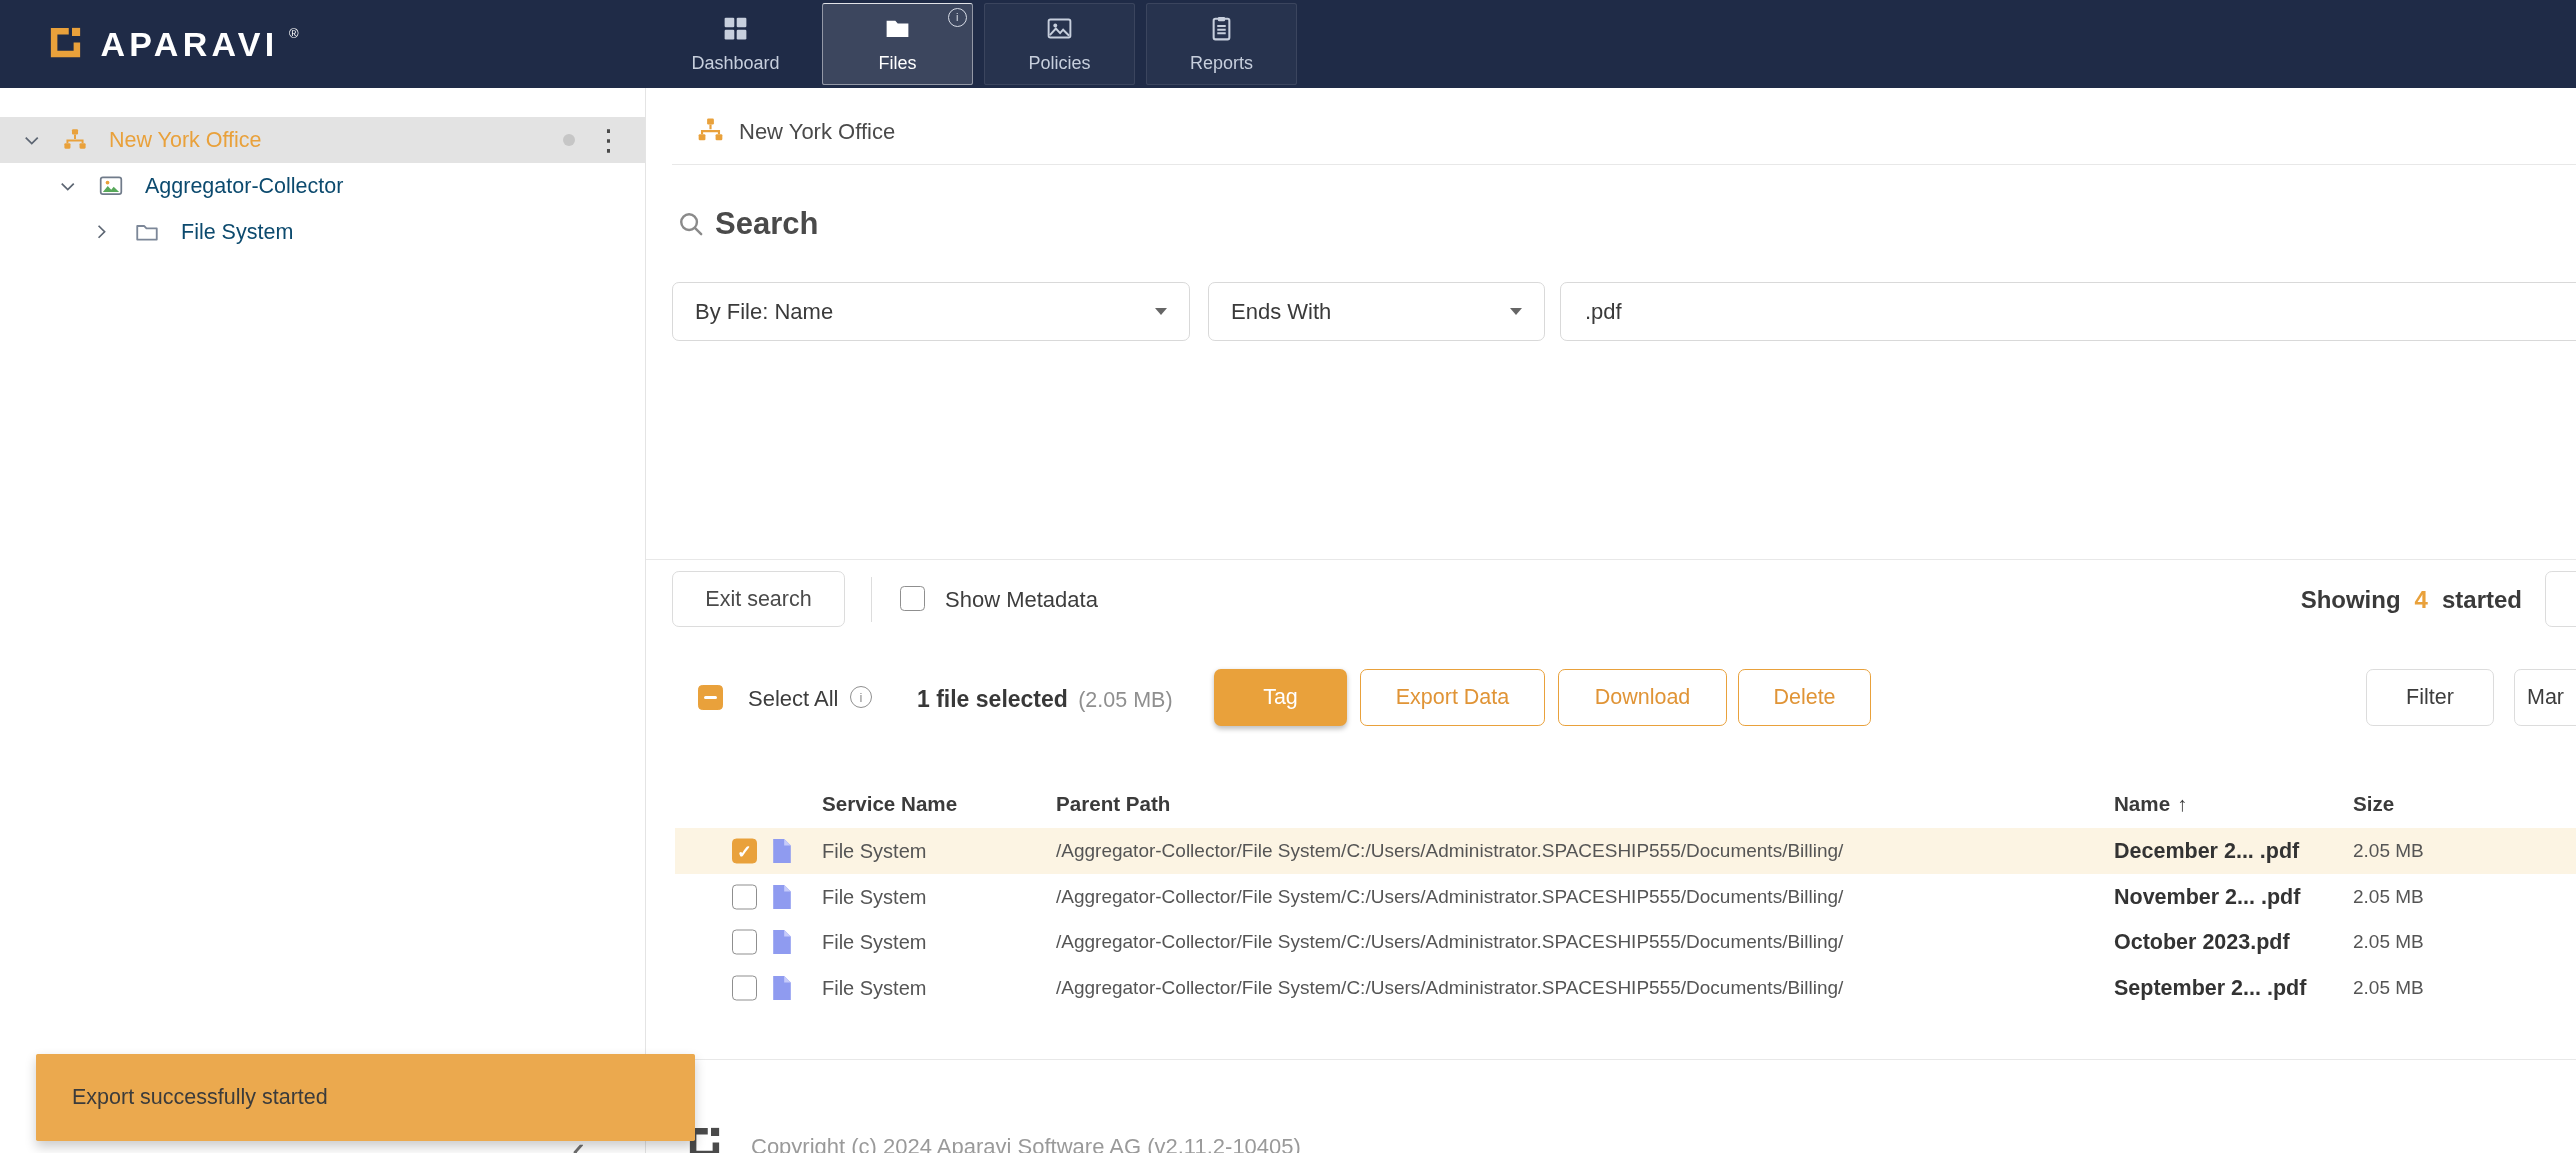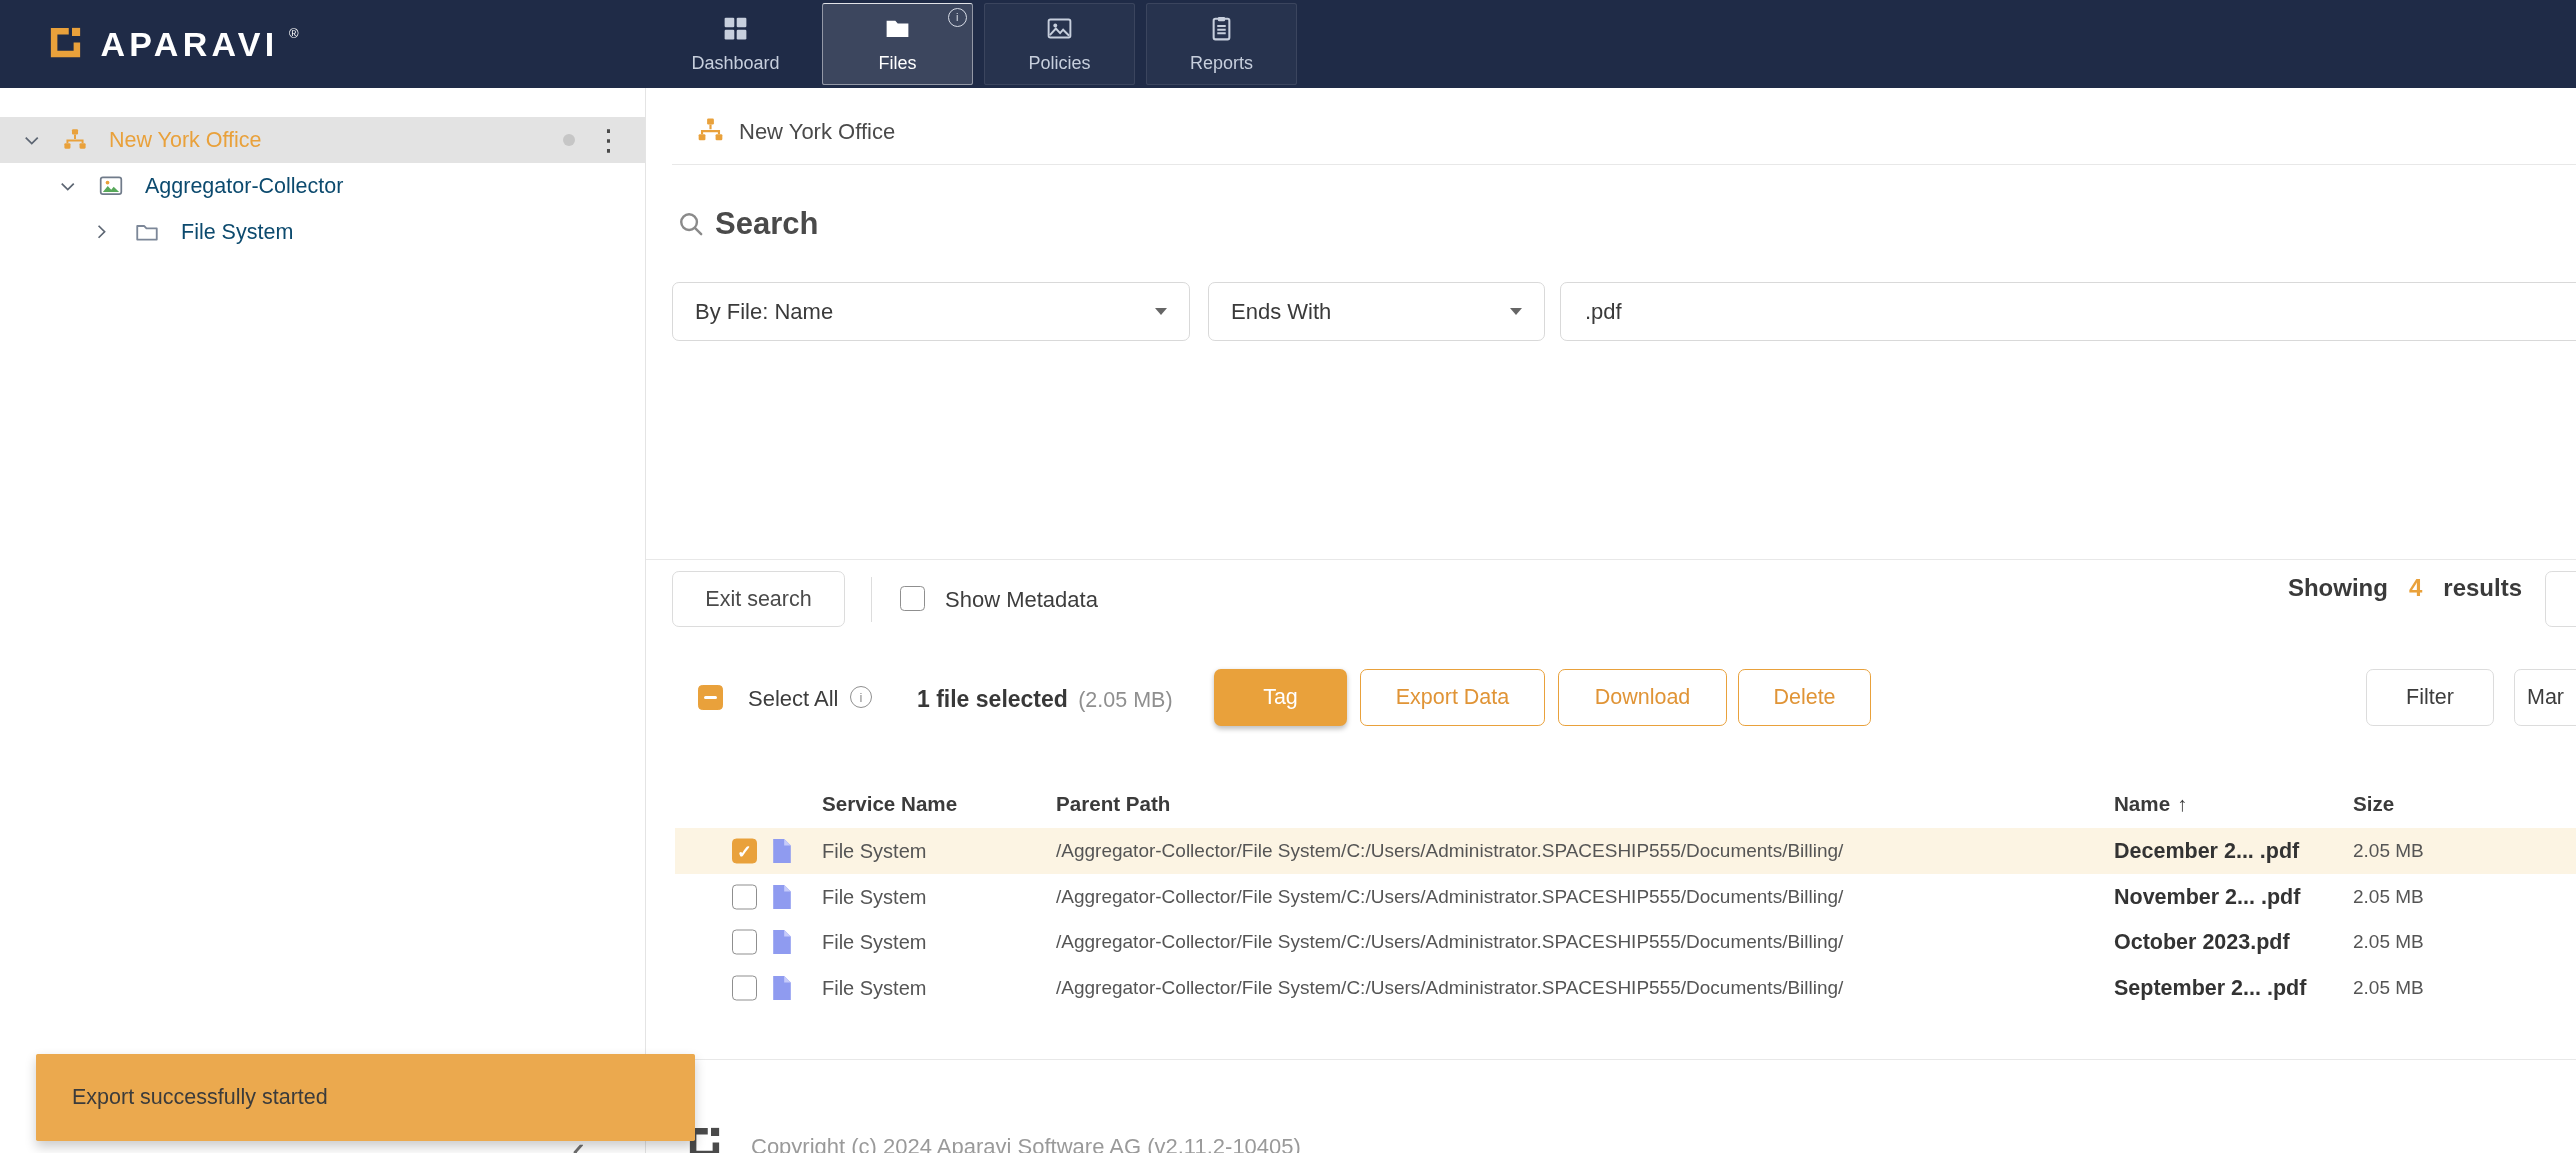--- a/index.html
+++ b/index.html
@@ -79,22 +79,22 @@
   .checkbox {
     width:25px; height:25px; box-sizing:border-box; border:1.7px solid #8f8f8f; border-radius:4.3px;
     background:#fff; cursor:pointer; display:flex; align-items:center; justify-content:center;
   }
   .checkbox.checked { background:#E9A13B; border-color:#E9A13B; }
   .checkbox.checked::after { content:"\2713"; color:#fff; font-size:18px; font-weight:bold; }
   .checkbox.indeterminate { background:#E9A13B; border-color:#E9A13B; }
   .checkbox.indeterminate::after { content:""; width:13px; height:3.4px; background:#fff; border-radius:1.7px; }
   .meta-checkbox { position:absolute; left:254px; top:498px; }
   .meta-label { position:absolute; left:299px; top:499px; font-size:22px; color:#3d3d3d; }
-  .showing { position:absolute; right:54px; top:486px; font-size:24px; font-weight:bold; color:#3a3a3a;
-             display:flex; gap:21px; white-space:nowrap; }
+  .showing { position:absolute; right:54px; top:498px; font-size:24px; font-weight:bold; color:#3a3a3a;
+             display:flex; gap:14px; white-space:nowrap; }
   .showing .count { color:#E9A13B; }
   .cut-btn { position:absolute; left:1899px; top:483px; width:120px; height:56px; box-sizing:border-box;
              background:#fff; border:0.9px solid #dcdcdc; border-radius:6.9px; }
   .selectall-checkbox { position:absolute; left:52px; top:597px; }
   .selectall-label { position:absolute; left:102px; top:598px; font-size:22px; color:#3d3d3d; }
   .info-circle {
     position:absolute; left:204px; top:598px; width:22px; height:22px; box-sizing:border-box;
     border:1.7px solid #8f8f8f; border-radius:50%; color:#8f8f8f; font-size:13px;
     display:flex; align-items:center; justify-content:center;
   }
@@ -285,21 +285,21 @@
 
     <div class="exit-btn">
       <span>Exit search</span>
     </div>
     <div class="vsep"></div>
     <div class="checkbox meta-checkbox"></div>
     <span class="meta-label">Show Metadata</span>
     <div class="showing">
       <span>Showing</span>
       <span class="count">4</span>
-      <span>results</span>
+      <span>started</span>
     </div>
     <div class="cut-btn"></div>
 
     <div class="checkbox indeterminate selectall-checkbox"></div>
     <span class="selectall-label">Select All</span>
     <span class="info-circle">i</span>
     <div class="selected-summary">
       <span class="bold">1 file selected</span>
       <span class="size">(2.05 MB)</span>
     </div>

